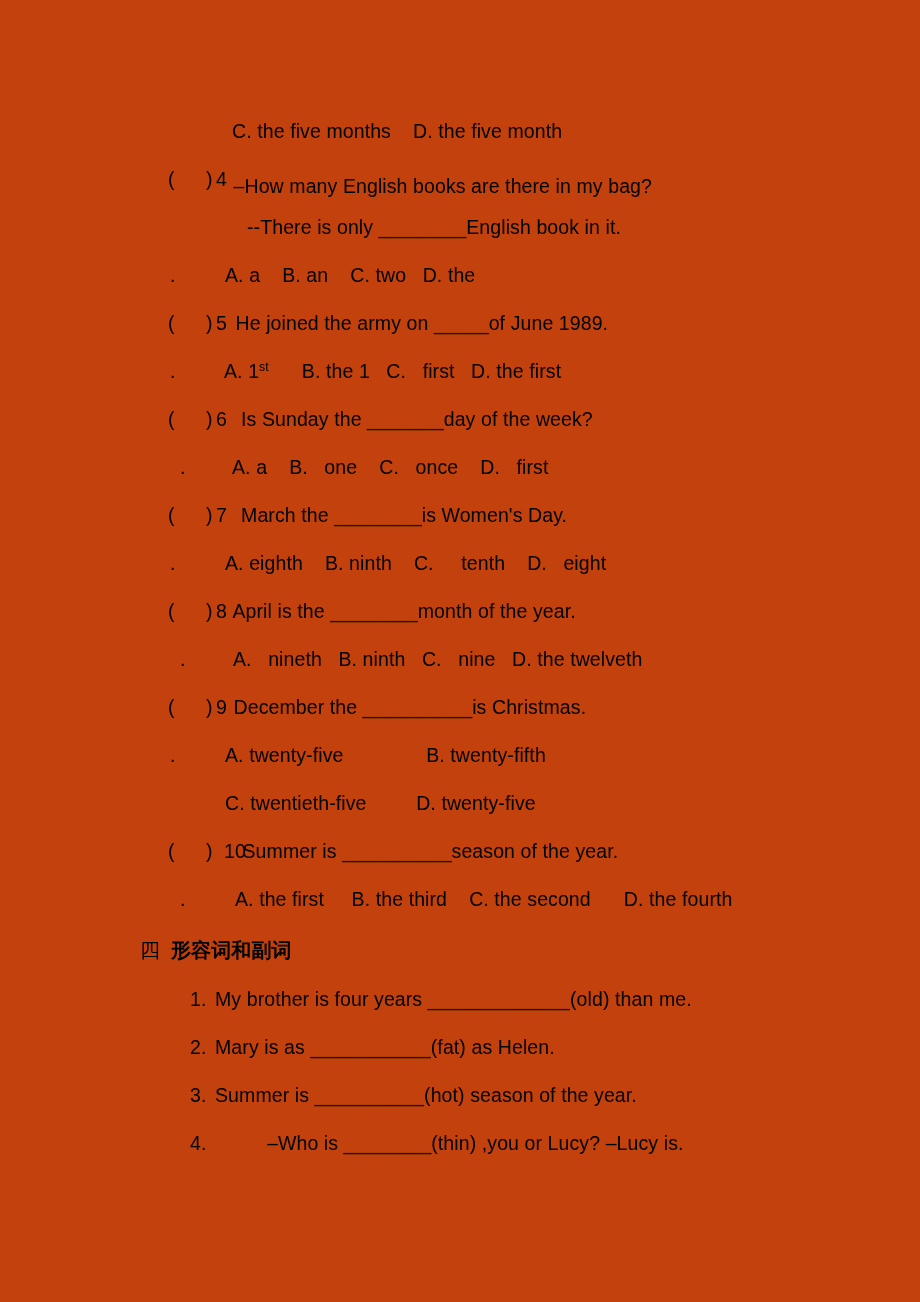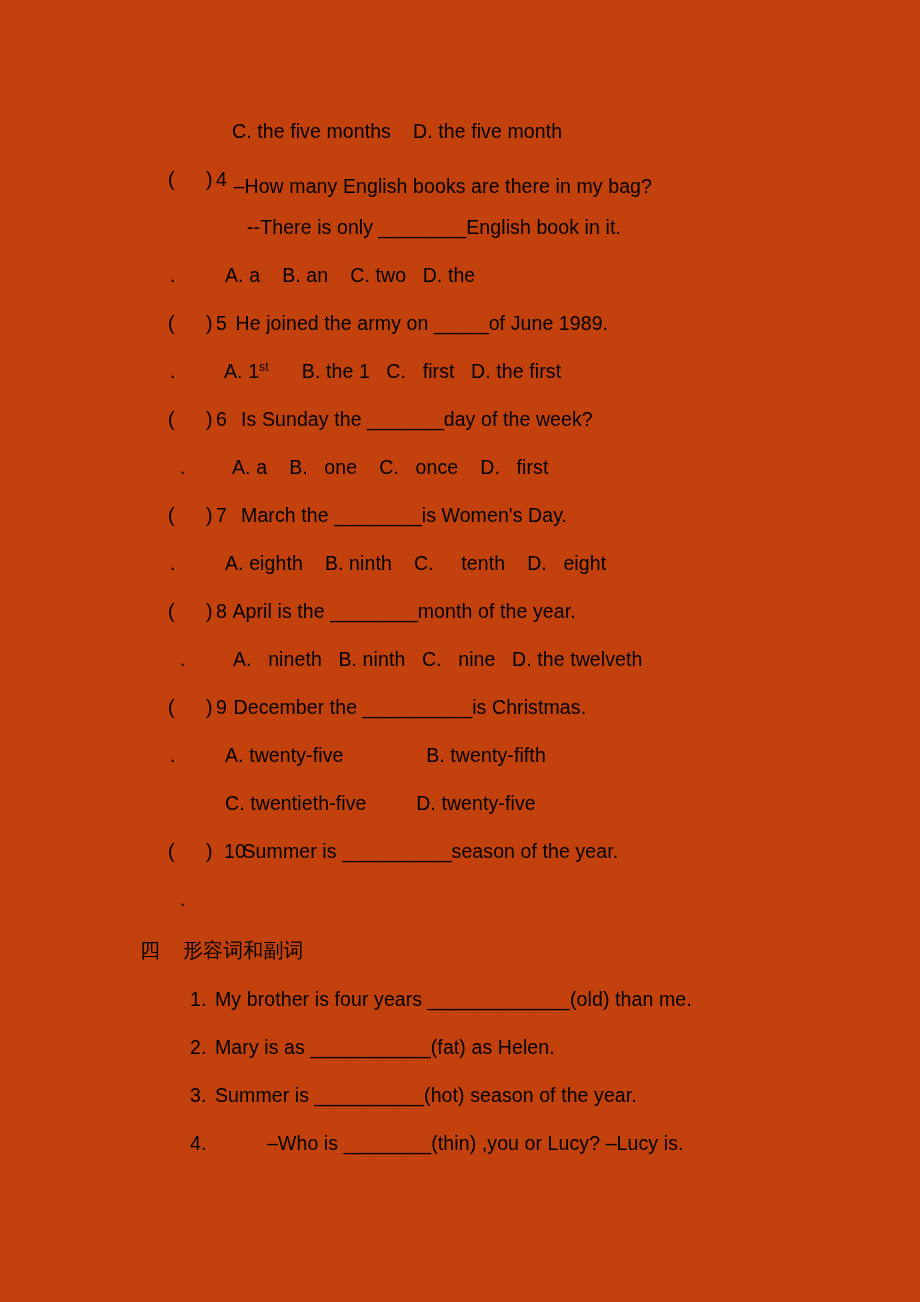--- a/index.html
+++ b/index.html
@@ -105,23 +105,24 @@
   <div class="marker" style="left:170px; top:746px;">.</div>
   <div class="line" style="left:225px; top:746px;">A. twenty-five               B. twenty-fifth</div>
   <div class="line" style="left:225px; top:794px;">C. twentieth-five         D. twenty-five</div>
 
   <div class="marker" style="left:168px; top:842px;">(</div>
   <div class="marker" style="left:206px; top:842px;">)</div>
   <div class="line" style="left:216px; top:842px;margin-left:8px;">10</div>
   <div class="line" style="left:237px; top:842px;"><span> Summer is </span><span class="blank">__________</span><span>season of the year.</span></div>
 
   <div class="marker" style="left:180px; top:890px;">.</div>
+  <div class="line" style="left:235px; top:890px;">A. the first     B. the third    C. the second      D. the fourth</div>
 
   <div class="line cn" style="left:140px; top:940px;">四</div>
-  <div class="line cn" style="left:183px; top:940px;">形容词和副词</div>
+  <div class="line cn" style="left:171px; top:940px;font-weight:bold;">形容词和副词</div>
 
   <div class="line" style="left:190px; top:990px;">1.</div>
   <div class="line" style="left:215px; top:990px;"><span>My brother is four years </span><span class="blank">_____________</span><span>(old) than me.</span></div>
 
   <div class="line" style="left:190px; top:1038px;">2.</div>
   <div class="line" style="left:215px; top:1038px;"><span>Mary is as </span><span class="blank">___________</span><span>(fat) as Helen.</span></div>
 
   <div class="line" style="left:190px; top:1086px;">3.</div>
   <div class="line" style="left:215px; top:1086px;"><span>Summer is </span><span class="blank">__________</span><span>(hot) season of the year.</span></div>
 

